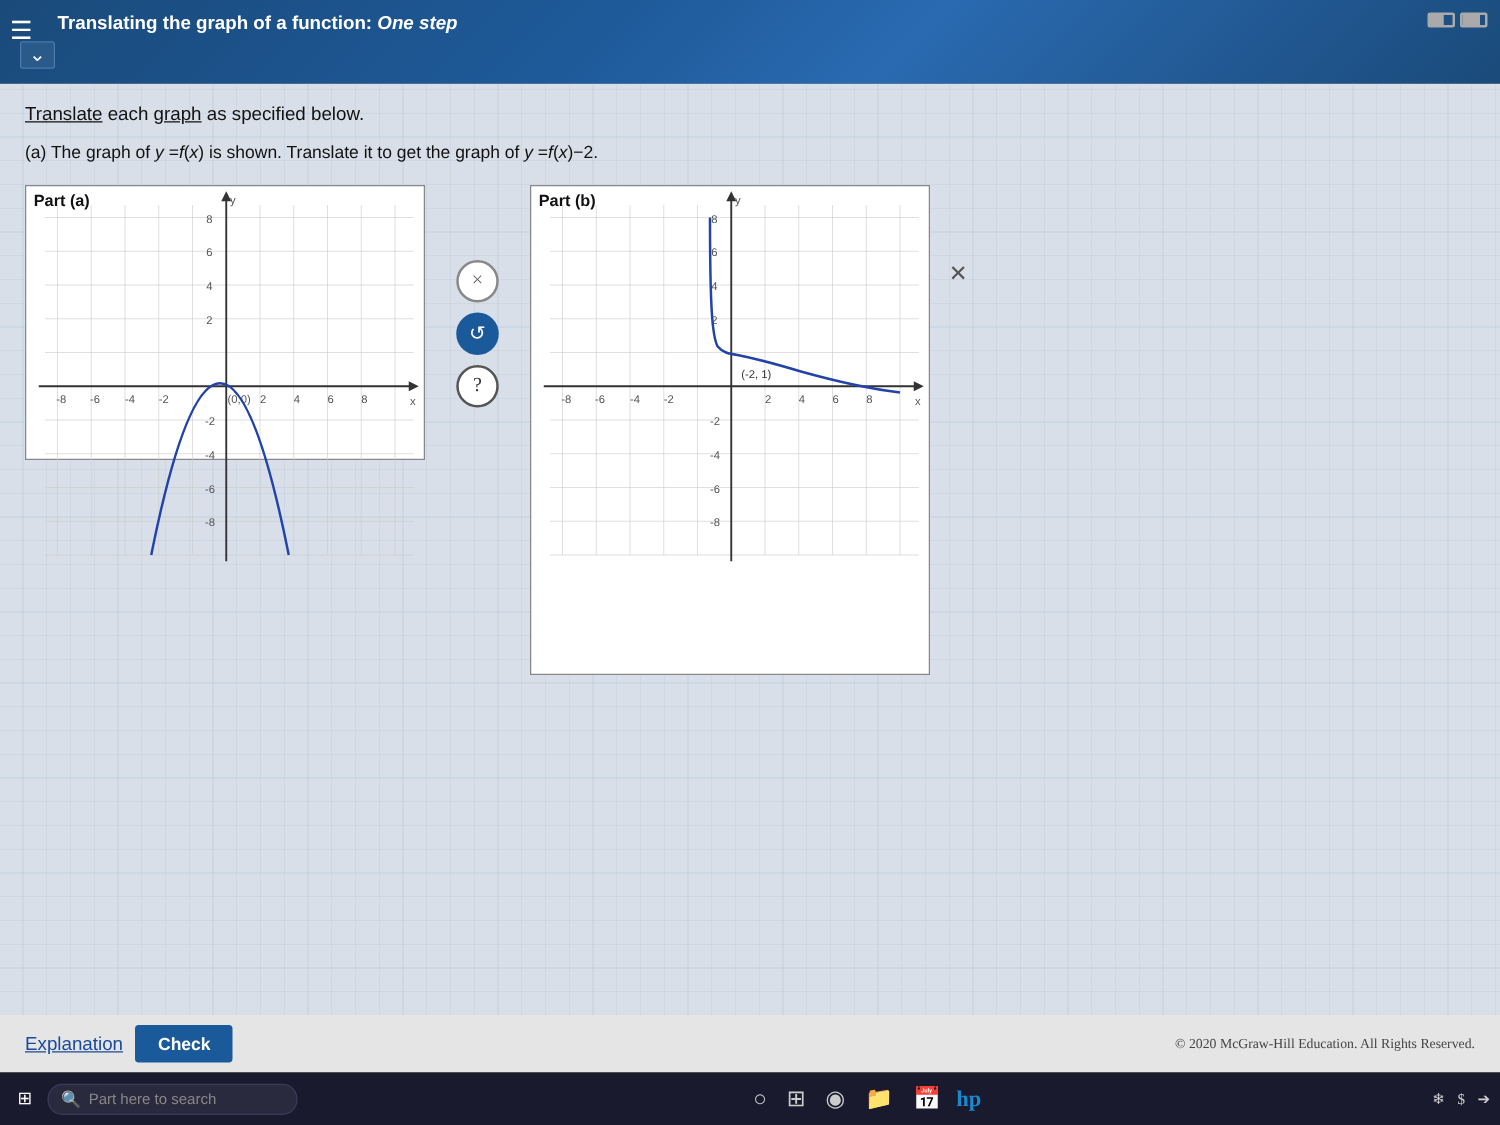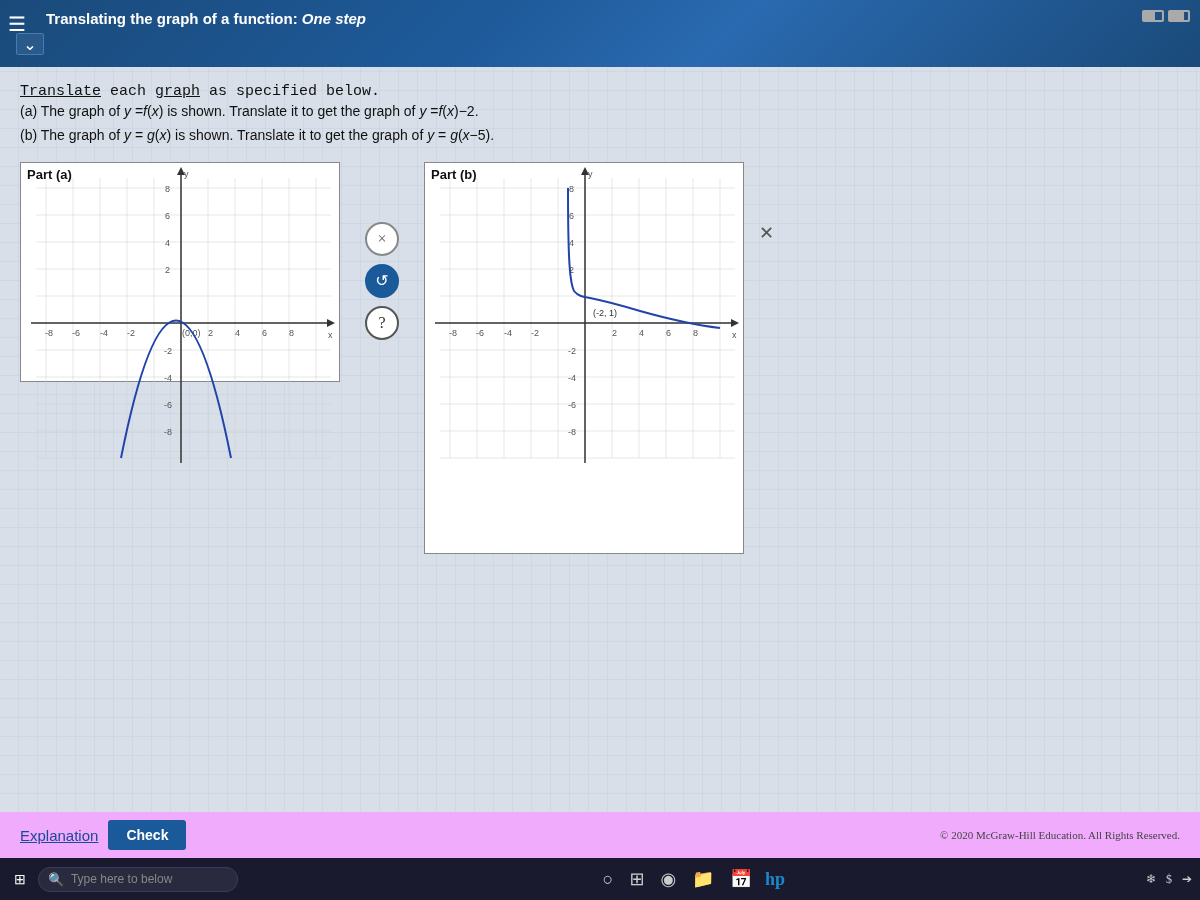--- a/index.html
+++ b/index.html
@@ -80,21 +80,22 @@
         transparent 18px,
         rgba(180,200,220,0.3) 18px,
         rgba(180,200,220,0.3) 19px
       );
       background-color: #d8dfe8;
     }
 
     .instructions {
       font-size: 15px;
       color: #111;
-      font-family: Liberation Mono, monospace;
+      margin-bottom: 10px;
+      font-family: Liberation Sans, sans-serif;
     }
 
     .instructions u {
       text-decoration: underline;
     }
 
     .problem-text {
       font-size: 14px;
       color: #111;
       margin-bottom: 14px;
@@ -168,21 +169,21 @@
     .x-btn {
       font-size: 18px;
       color: #555;
       cursor: pointer;
       margin-top: 60px;
       margin-left: 5px;
     }
 
     
     .bottom-bar {
-      background: #f0abfc;
+      background: #e5e5e5;
       padding: 8px 20px;
       display: flex;
       align-items: center;
       justify-content: space-between;
     }
 
     .bottom-left {
       display: flex;
       align-items: center;
       gap: 10px;
@@ -335,23 +336,20 @@
 
   <div class="main-content">
 
     <div class="instructions">
       <u>Translate</u> each <u>graph</u> as specified below.
     </div>
 
     <div class="problem-text">
       <div>
         (a) The graph of <em>y</em> =<em>f</em>(<em>x</em>) is shown. Translate it to get the graph of <em>y</em> =<em>f</em>(<em>x</em>)−2.
-      </div>
-      <div>
-        (b) The graph of <em>y</em> = <em>g</em>(<em>x</em>) is shown. Translate it to get the graph of <em>y</em> = <em>g</em>(<em>x</em>−5).
       </div>
     </div>
 
     <div class="graphs-row">
 
       <div class="graph-container" style="width:320px;height:220px;">
         <div class="graph-label">Part (a)</div>
         <svg class="graph-svg" width="320" height="310">
 
           <line class="grid-line" x1="25" y1="15" x2="25" y2="295"></line>
@@ -498,21 +496,21 @@
       <span class="explanation-link">Explanation</span>
       <button class="check-btn">Check</button>
     </div>
     <div class="copyright">© 2020 McGraw-Hill Education. All Rights Reserved.</div>
   </div>
 
   <div class="taskbar">
     <div class="taskbar-start">⊞</div>
     <div class="taskbar-search">
       <span style="font-size:13px;">🔍</span>
-      <span style="font-size:12px;color:#888;font-family:Arial;">Type here to below</span>
+      <span style="font-size:12px;color:#888;font-family:Arial;">Part here to search</span>
     </div>
     <div class="taskbar-center">
       <span class="taskbar-icon">○</span>
       <span class="taskbar-icon">⊞</span>
       <span class="taskbar-icon">◉</span>
       <span class="taskbar-icon">📁</span>
       <span class="taskbar-icon">📅</span>
 
       <span style="color:#1a88cc;font-size:18px;font-weight:bold;">hp</span>
     </div>

